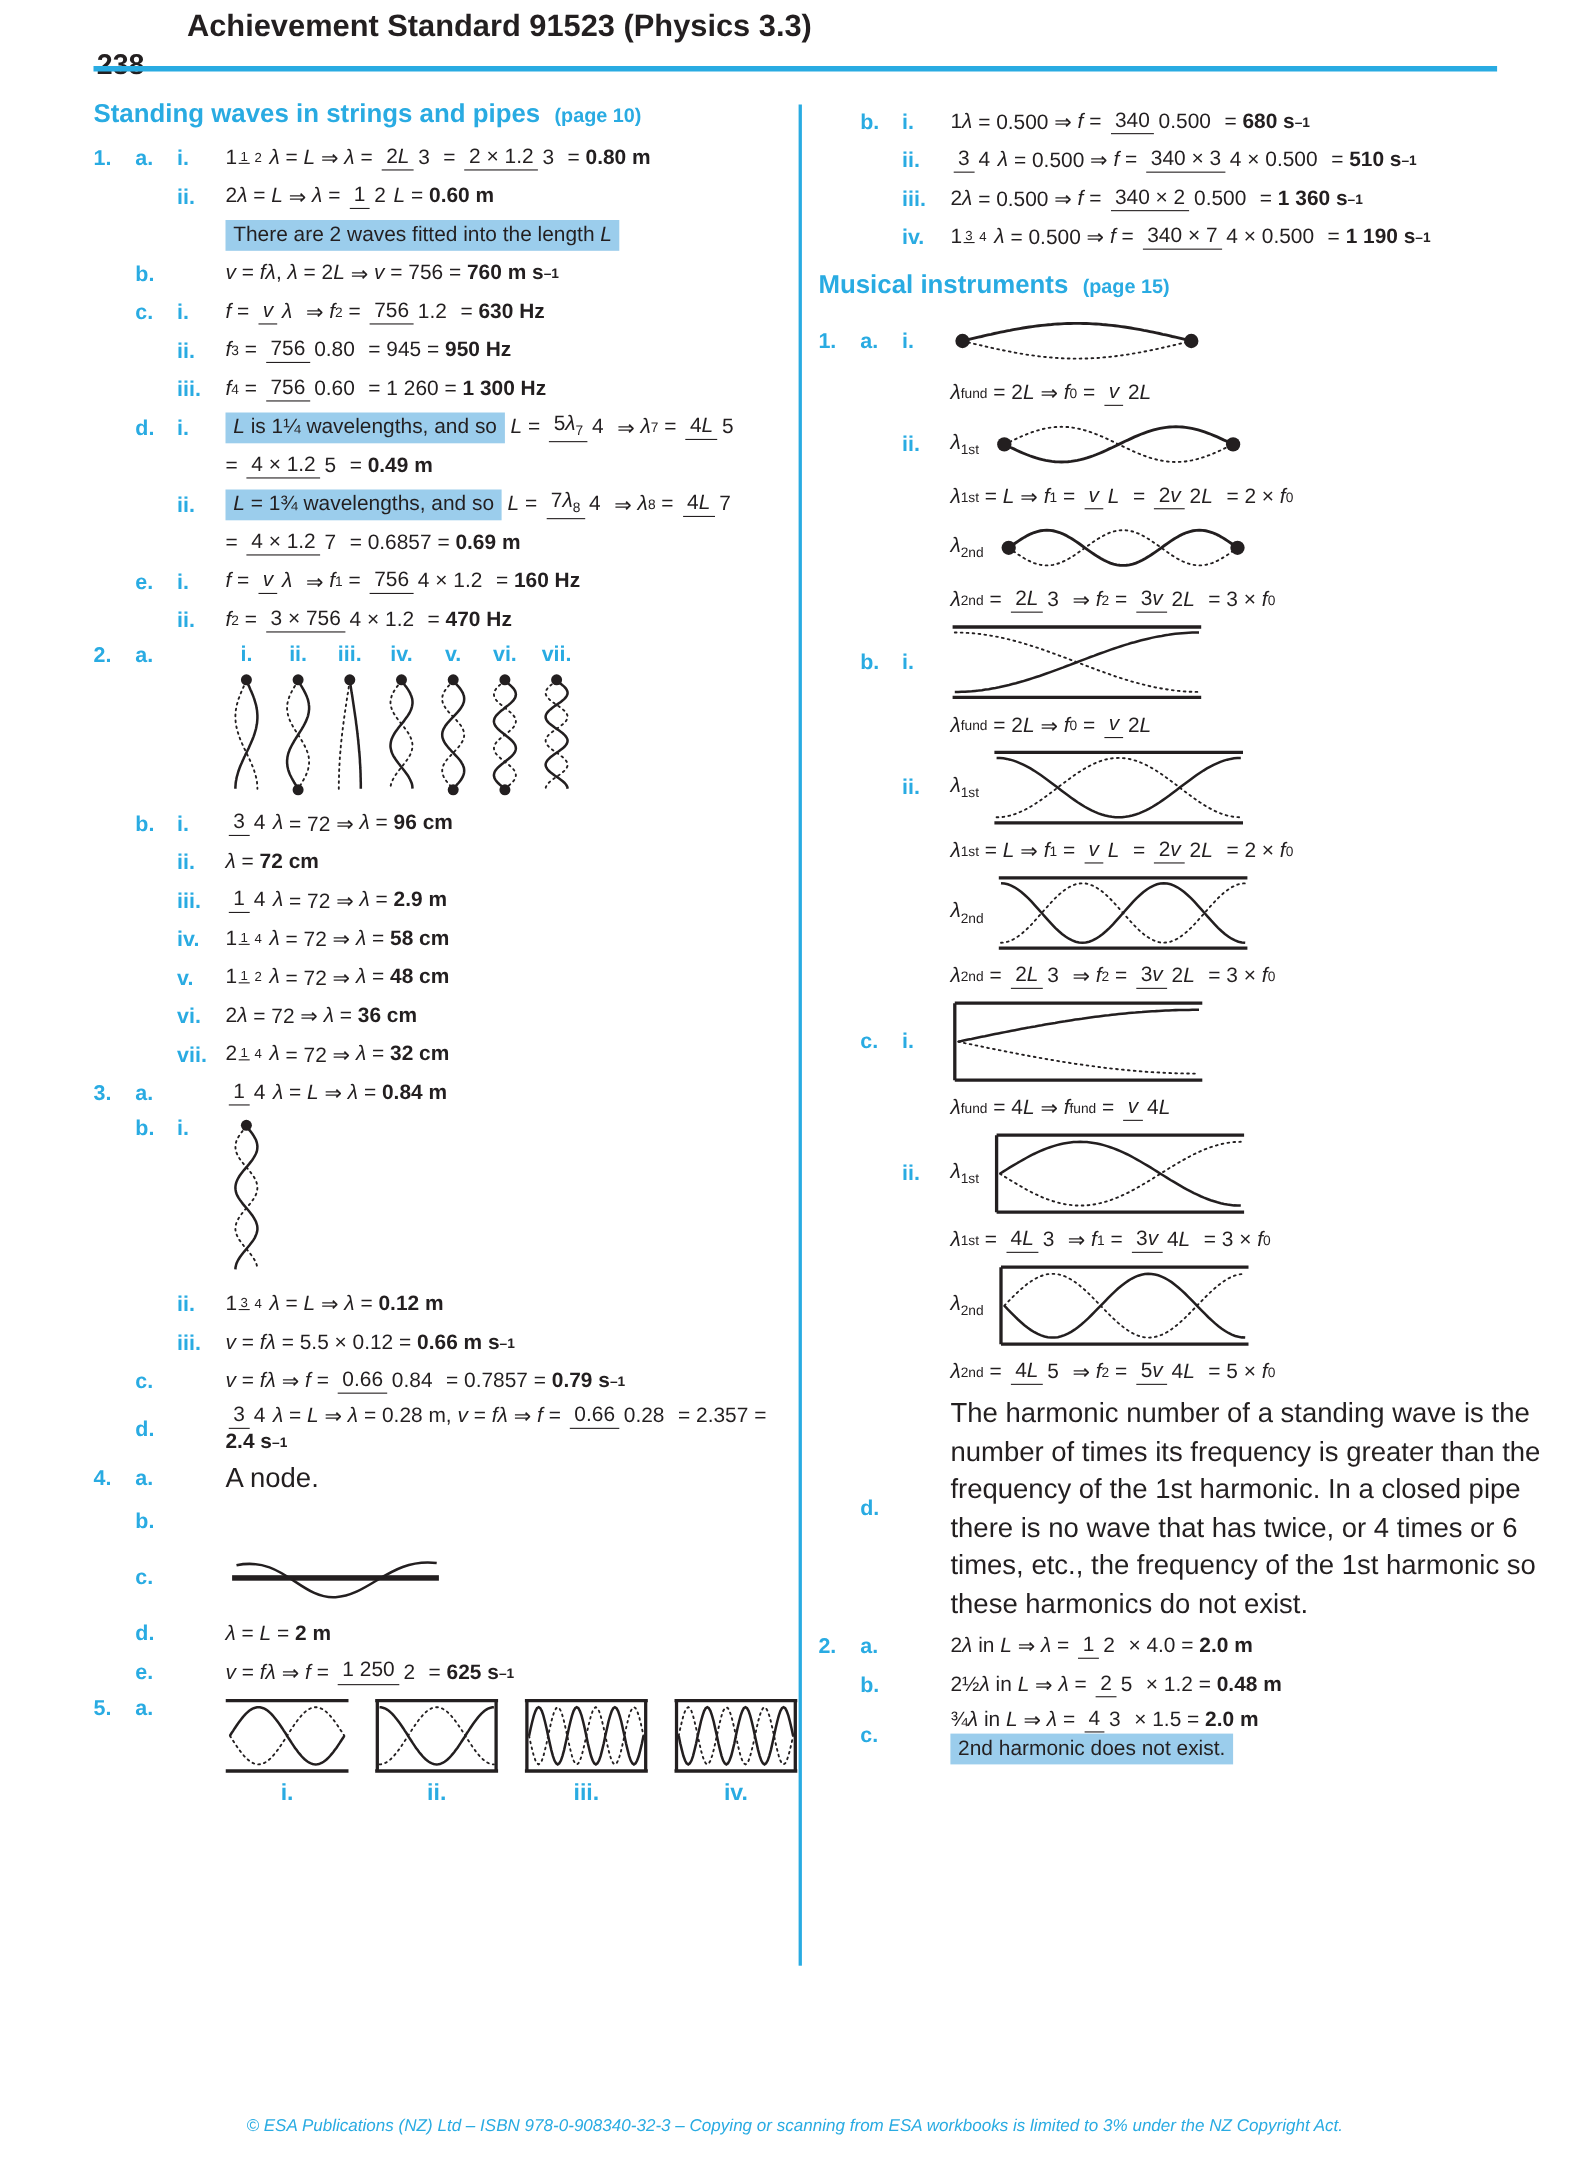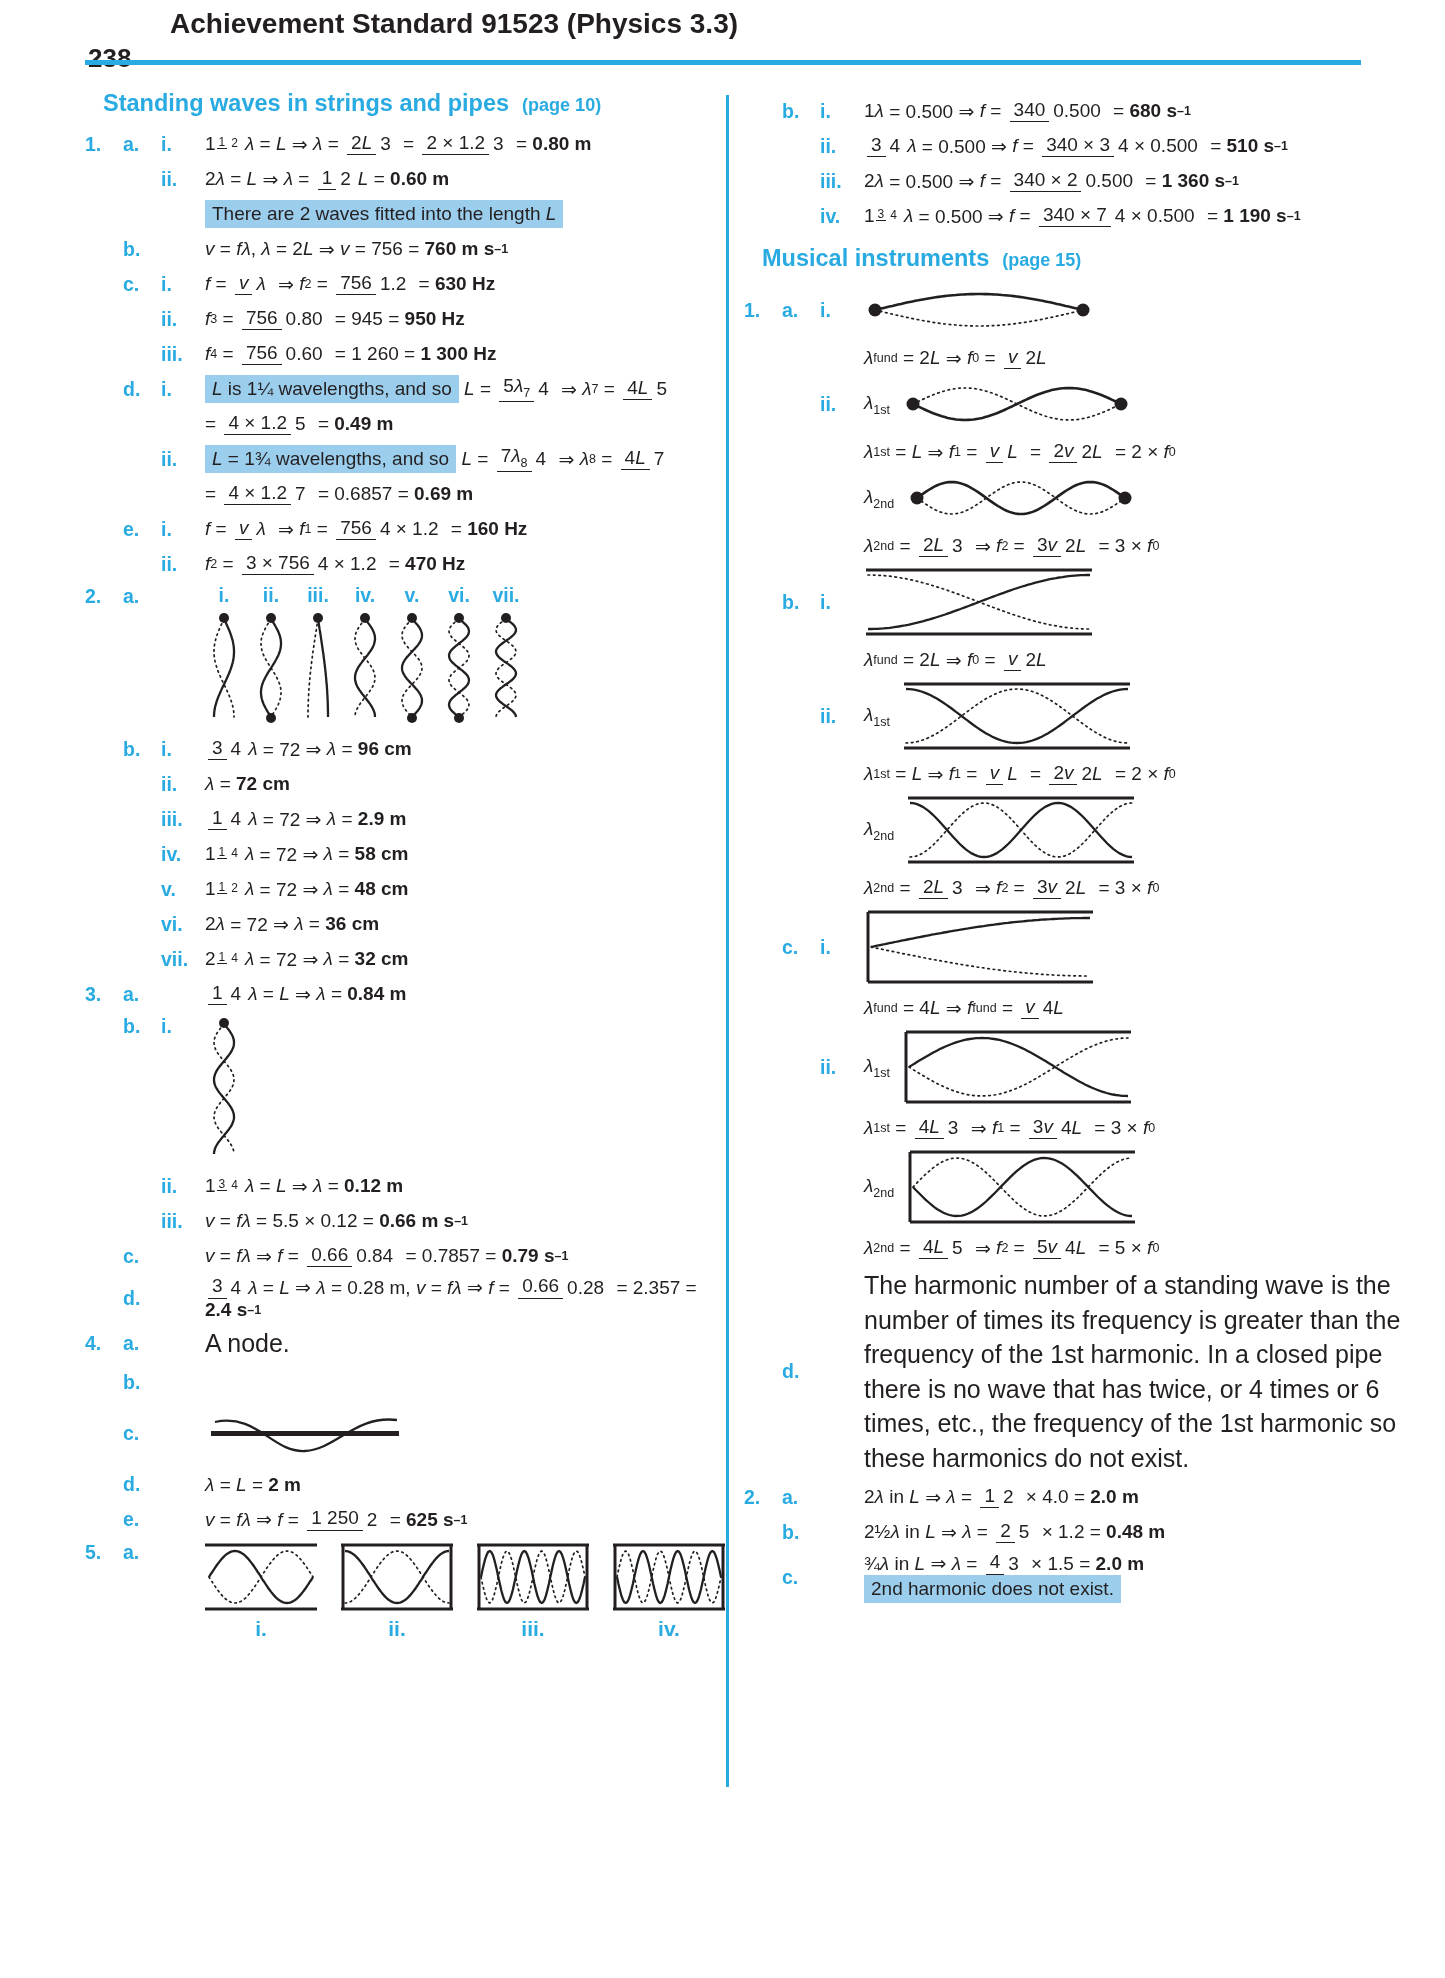--- a/index.html
+++ b/index.html
@@ -7,21 +7,21 @@
   body { background:#ffffff; font-family:"Liberation Sans", sans-serif; color:var(--ink); }
   .page { position:relative; width:1445px; height:1978px; background:#fff; overflow:hidden; }
   .hdr-num { position:absolute; left:88px; top:24px; font-size:26px; font-weight:bold;margin-top:19px; }
   .hdr-title { position:absolute; left:170px; top:8px; font-size:28px; font-weight:bold; }
   .hdr-rule { position:absolute; left:85px; top:60px; width:1276px; height:4.5px; background:var(--accent); }
   .divider { position:absolute; left:726px; top:95px; width:2.5px; height:1692px; background:var(--accent); }
   .col { position:absolute; }
   .col-left { left:85px; top:88px; width:618px; }
   .col-right { left:744px; top:96px; width:664px; }
   .footer { position:absolute; left:0; top:1924px; width:1445px; text-align:center; color:var(--accent); font-style:italic; font-size:15.5px; }
-  .sec-head { margin:2px 0 12px 18px; }
+  .sec-head { margin:2px 0 12px 0; }
   .sec-title { color:var(--accent); font-weight:bold; font-size:23.5px; }
   .sec-page { color:var(--accent); font-weight:bold; font-size:18px; margin-left:13px; }
   .row { display:flex; align-items:center; margin-bottom:5px; min-height:30px; }
   .row.top { align-items:flex-start; }
   .lab { flex:0 0 38px; color:var(--accent); font-weight:bold; font-size:19.5px; }
   .lab.r { flex-basis:44px; }
   .row.top .lab { padding-top:1px; }
   .cnt { flex:1; display:flex; flex-wrap:wrap; align-items:center; font-size:19px; min-width:0; }
   .cnt.textblock { display:block; line-height:1.38; font-size:25px; max-width:580px; }
   .tk { white-space:pre-wrap; }
@@ -1189,13 +1189,14 @@
             <span class="fn"><span class="tk tk-t">4</span></span>
             <span class="fd"><span class="tk tk-t">3</span></span>
           </span>
           <span class="tk tk-t"> × 1.5 = </span>
           <span class="tk tk-b">2.0 m</span>
           <span class="tk tk-t">  </span>
           <span class="hl"><span class="tk tk-t">2nd harmonic does not exist.</span></span>
         </div>
       </div>
     </div>
+  <div class="footer">© ESA Publications (NZ) Ltd  –  ISBN 978-0-908340-32-3  –  Copying or scanning from ESA workbooks is limited to 3% under the NZ Copyright Act.</div>
 </div>
 
 </body></html>

